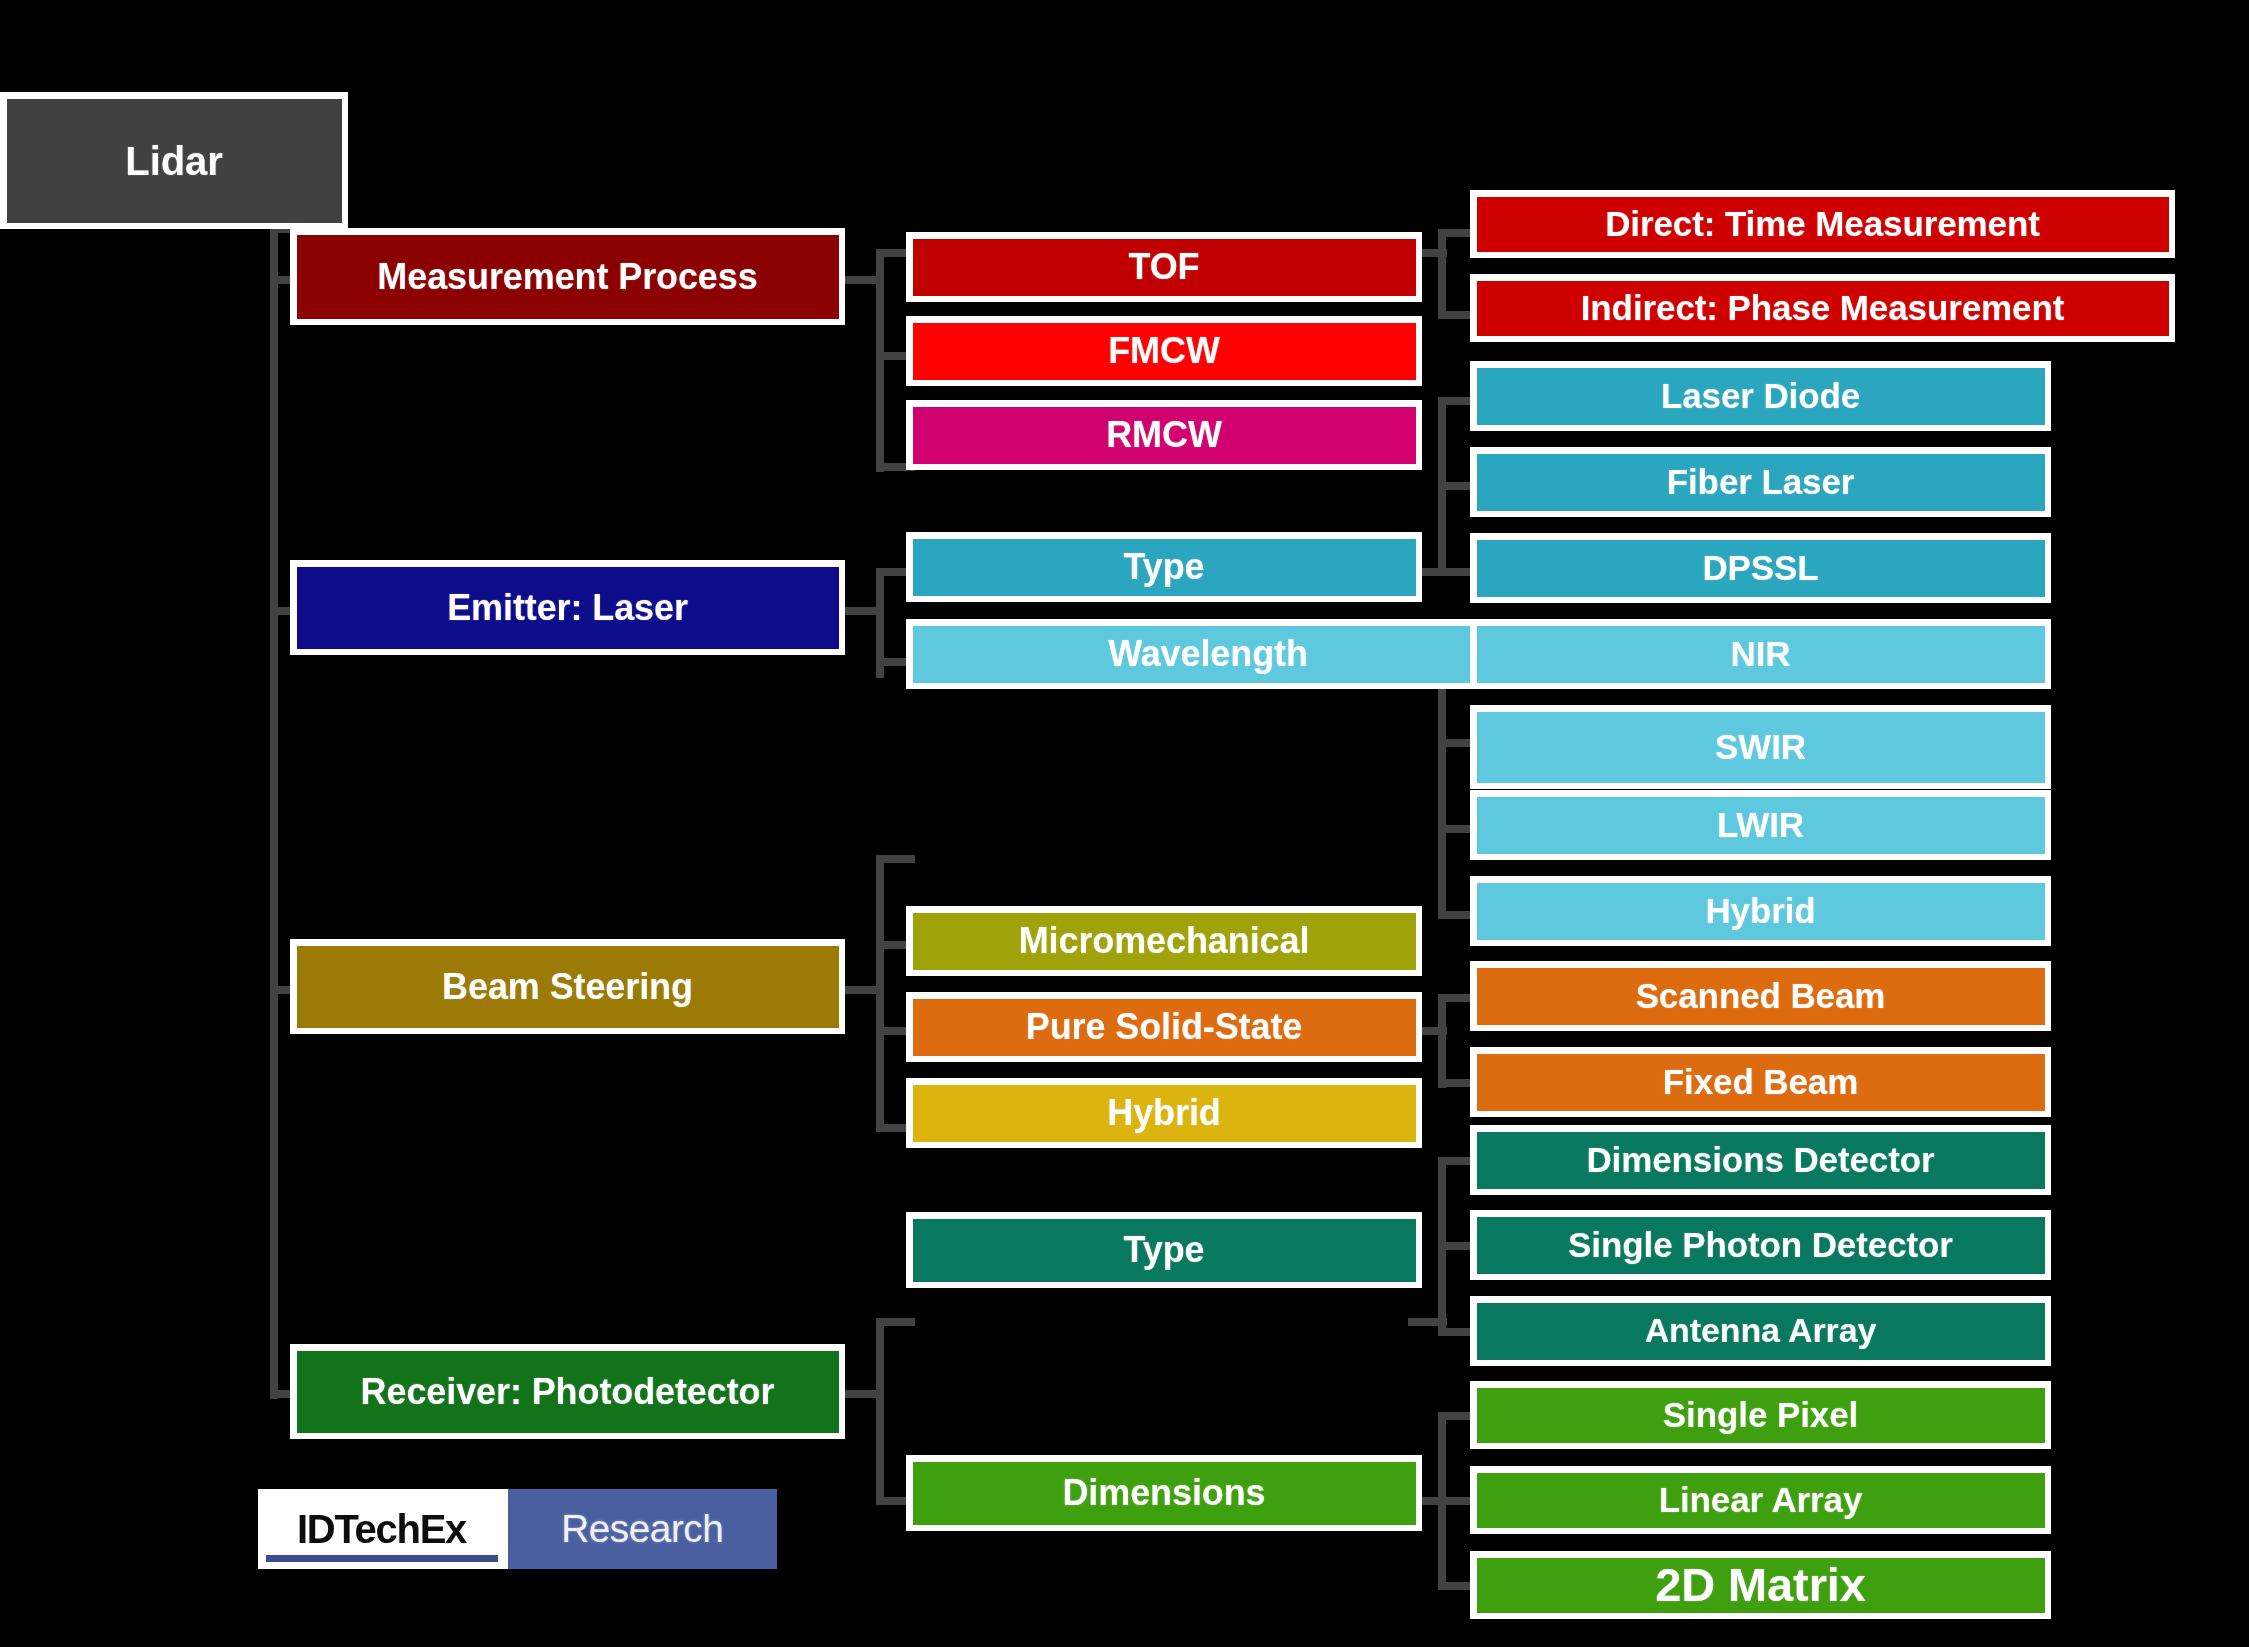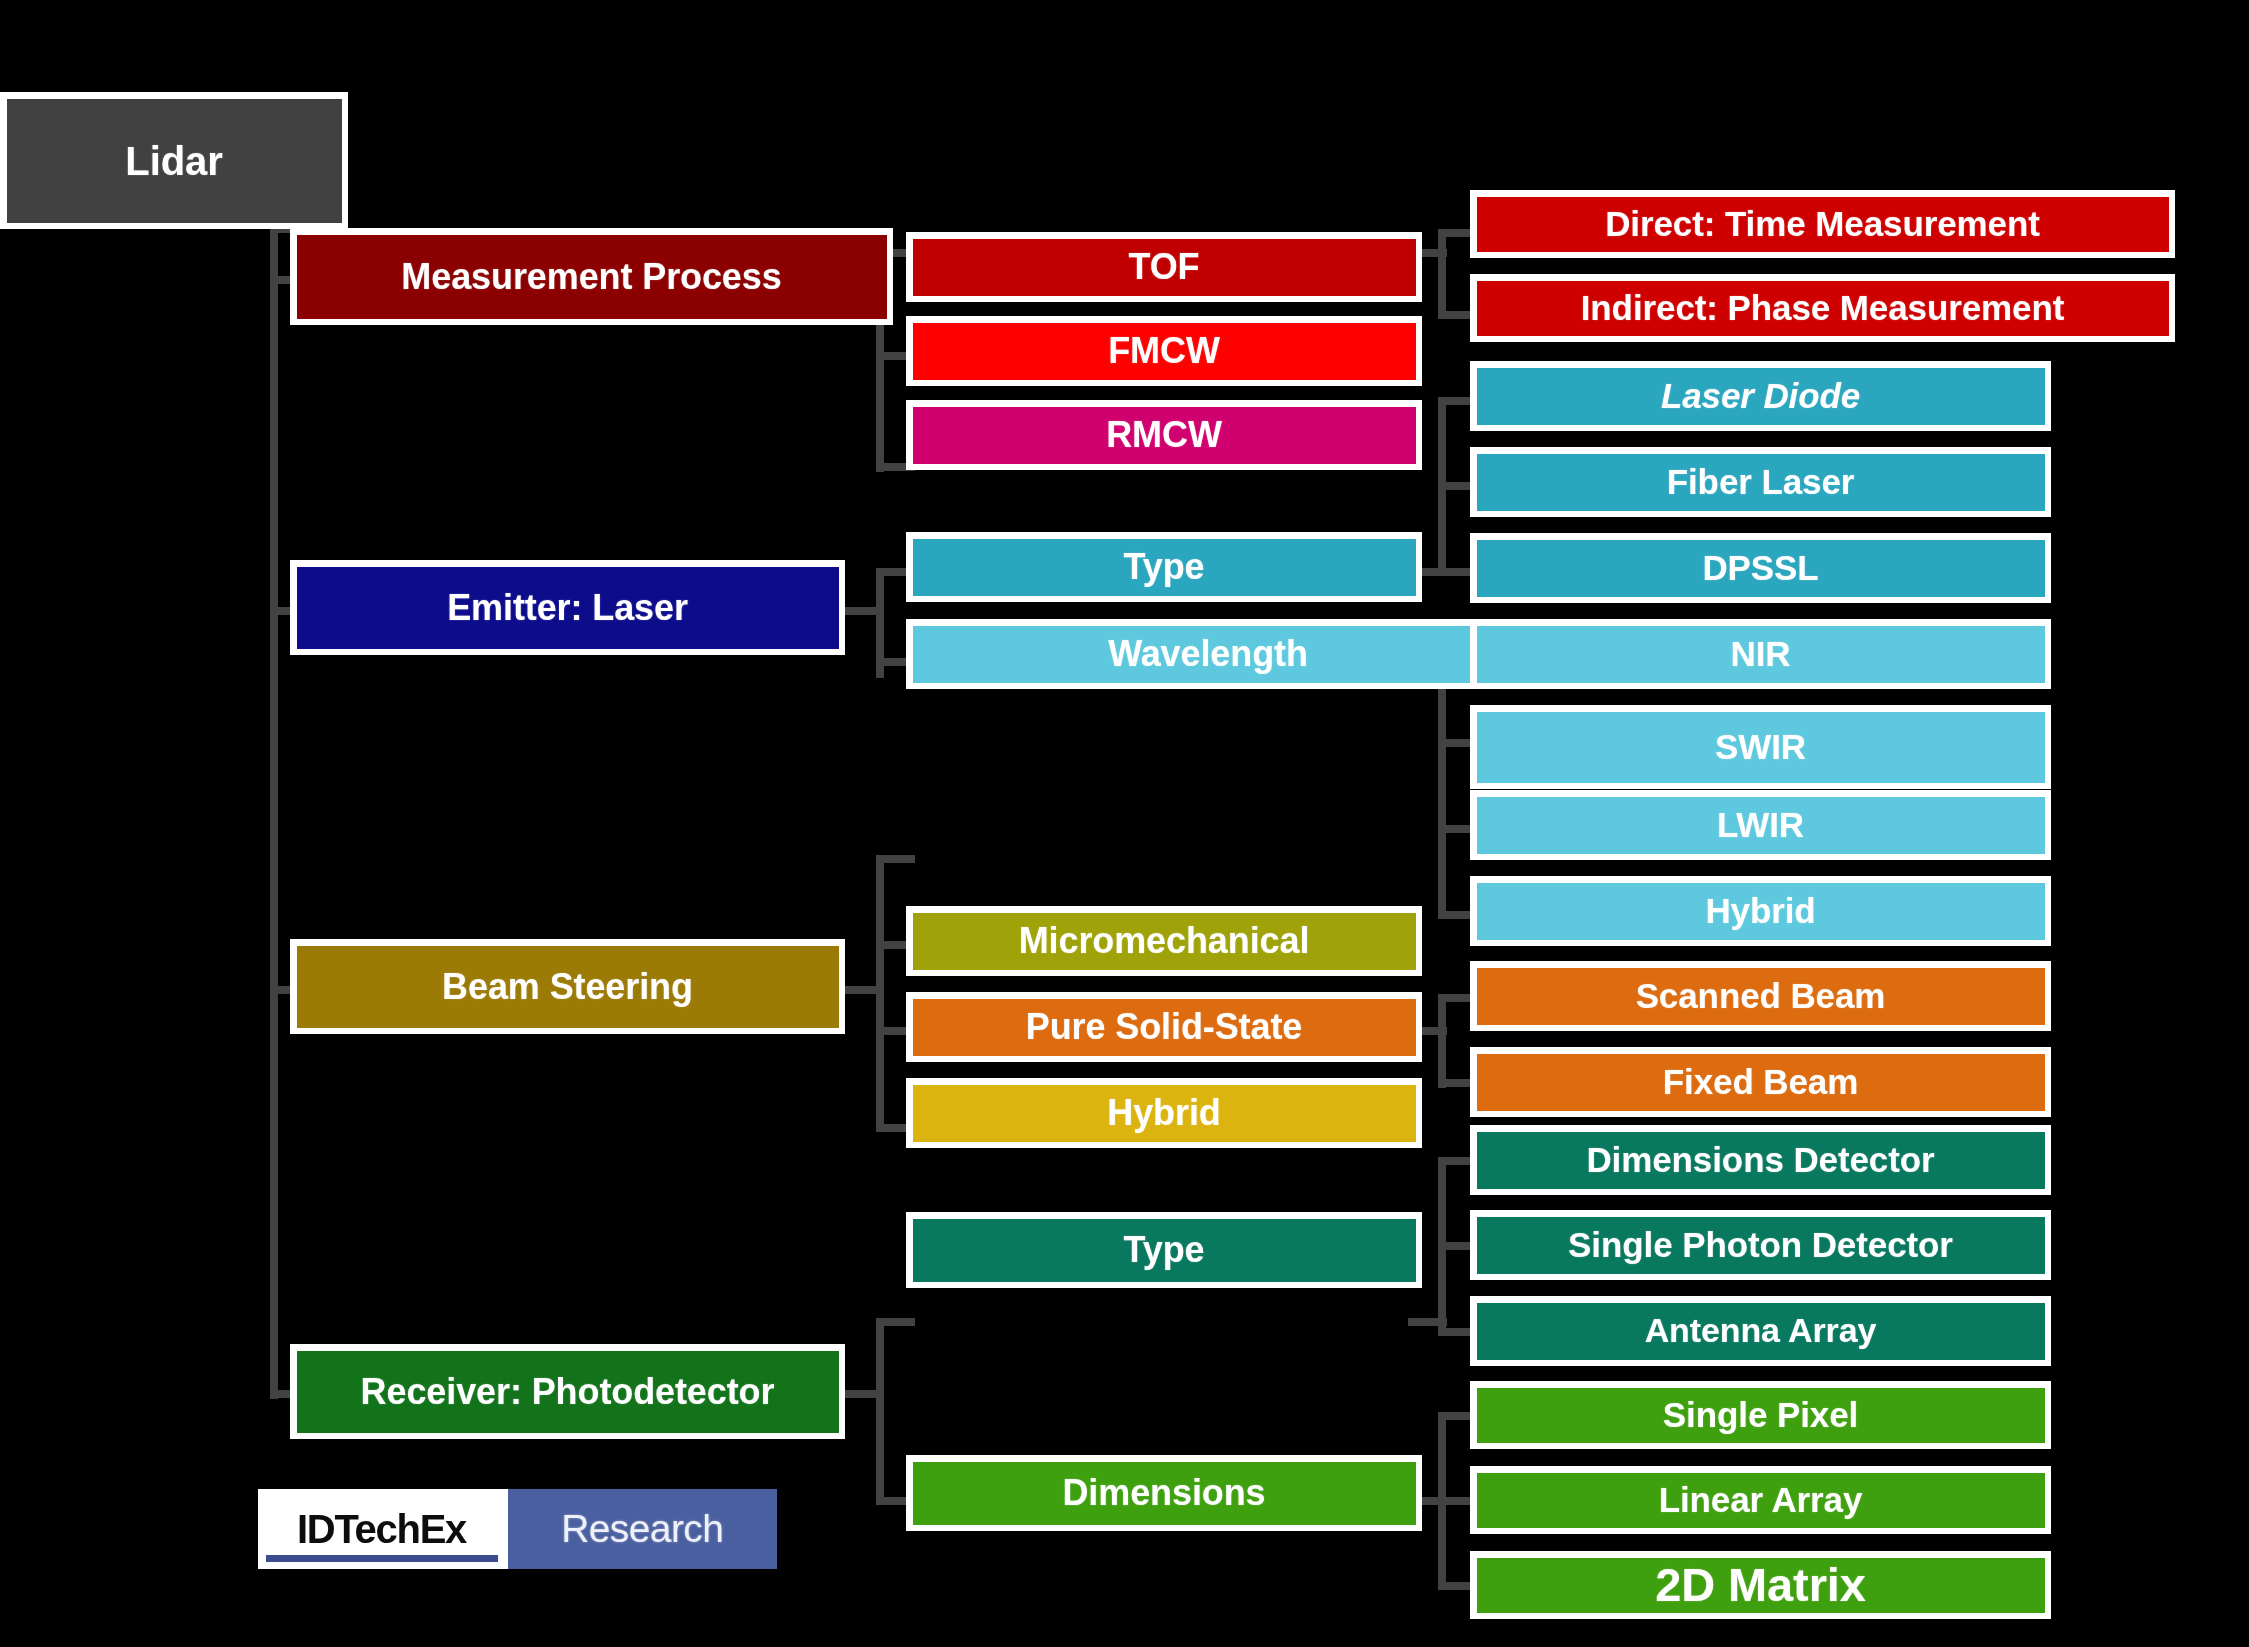--- a/index.html
+++ b/index.html
@@ -133,21 +133,21 @@
   <div class="ln lnh" style="left:1438px;top:1412px;width:39px;"></div>
   <div class="ln lnh" style="left:1438px;top:1497px;width:39px;"></div>
   <div class="ln lnh" style="left:1438px;top:1582px;width:39px;"></div>
 
   <div class="node" style="left:0px;top:92px;width:348px;height:137px;">
     <div class="fill" style="background:#414141;">
       <span class="lbl" style="font-size:40px;">Lidar</span>
     </div>
   </div>
 
-  <div class="node" style="left:290px;top:228px;width:603px;height:97px;">
+  <div class="node" style="left:290px;top:228px;width:555px;height:97px;">
     <div class="fill" style="background:#8b0000;">
       <span class="lbl" style="font-size:36px;">Measurement Process</span>
     </div>
   </div>
 
   <div class="node" style="left:290px;top:560px;width:555px;height:95px;">
     <div class="fill" style="background:#0d0d8c;">
       <span class="lbl" style="font-size:36px;">Emitter: Laser</span>
     </div>
   </div>
@@ -224,21 +224,21 @@
     </div>
   </div>
   <div class="node" style="left:1470px;top:274px;width:705px;height:68px;">
     <div class="fill" style="background:#ce0000;">
       <span class="lbl" style="font-size:35px;">Indirect: Phase Measurement</span>
     </div>
   </div>
 
   <div class="node" style="left:1470px;top:361px;width:581px;height:70px;">
     <div class="fill" style="background:#2ba6bf;">
-      <span class="lbl" style="font-size:35px;font-style:italic;">Laser Diode</span>
+      <span class="lbl" style="font-size:35px;">Laser Diode</span>
     </div>
   </div>
   <div class="node" style="left:1470px;top:447px;width:581px;height:70px;">
     <div class="fill" style="background:#2ba6bf;">
       <span class="lbl" style="font-size:35px;">Fiber Laser</span>
     </div>
   </div>
   <div class="node" style="left:1470px;top:533px;width:581px;height:70px;">
     <div class="fill" style="background:#2ba6bf;">
       <span class="lbl" style="font-size:35px;">DPSSL</span>

